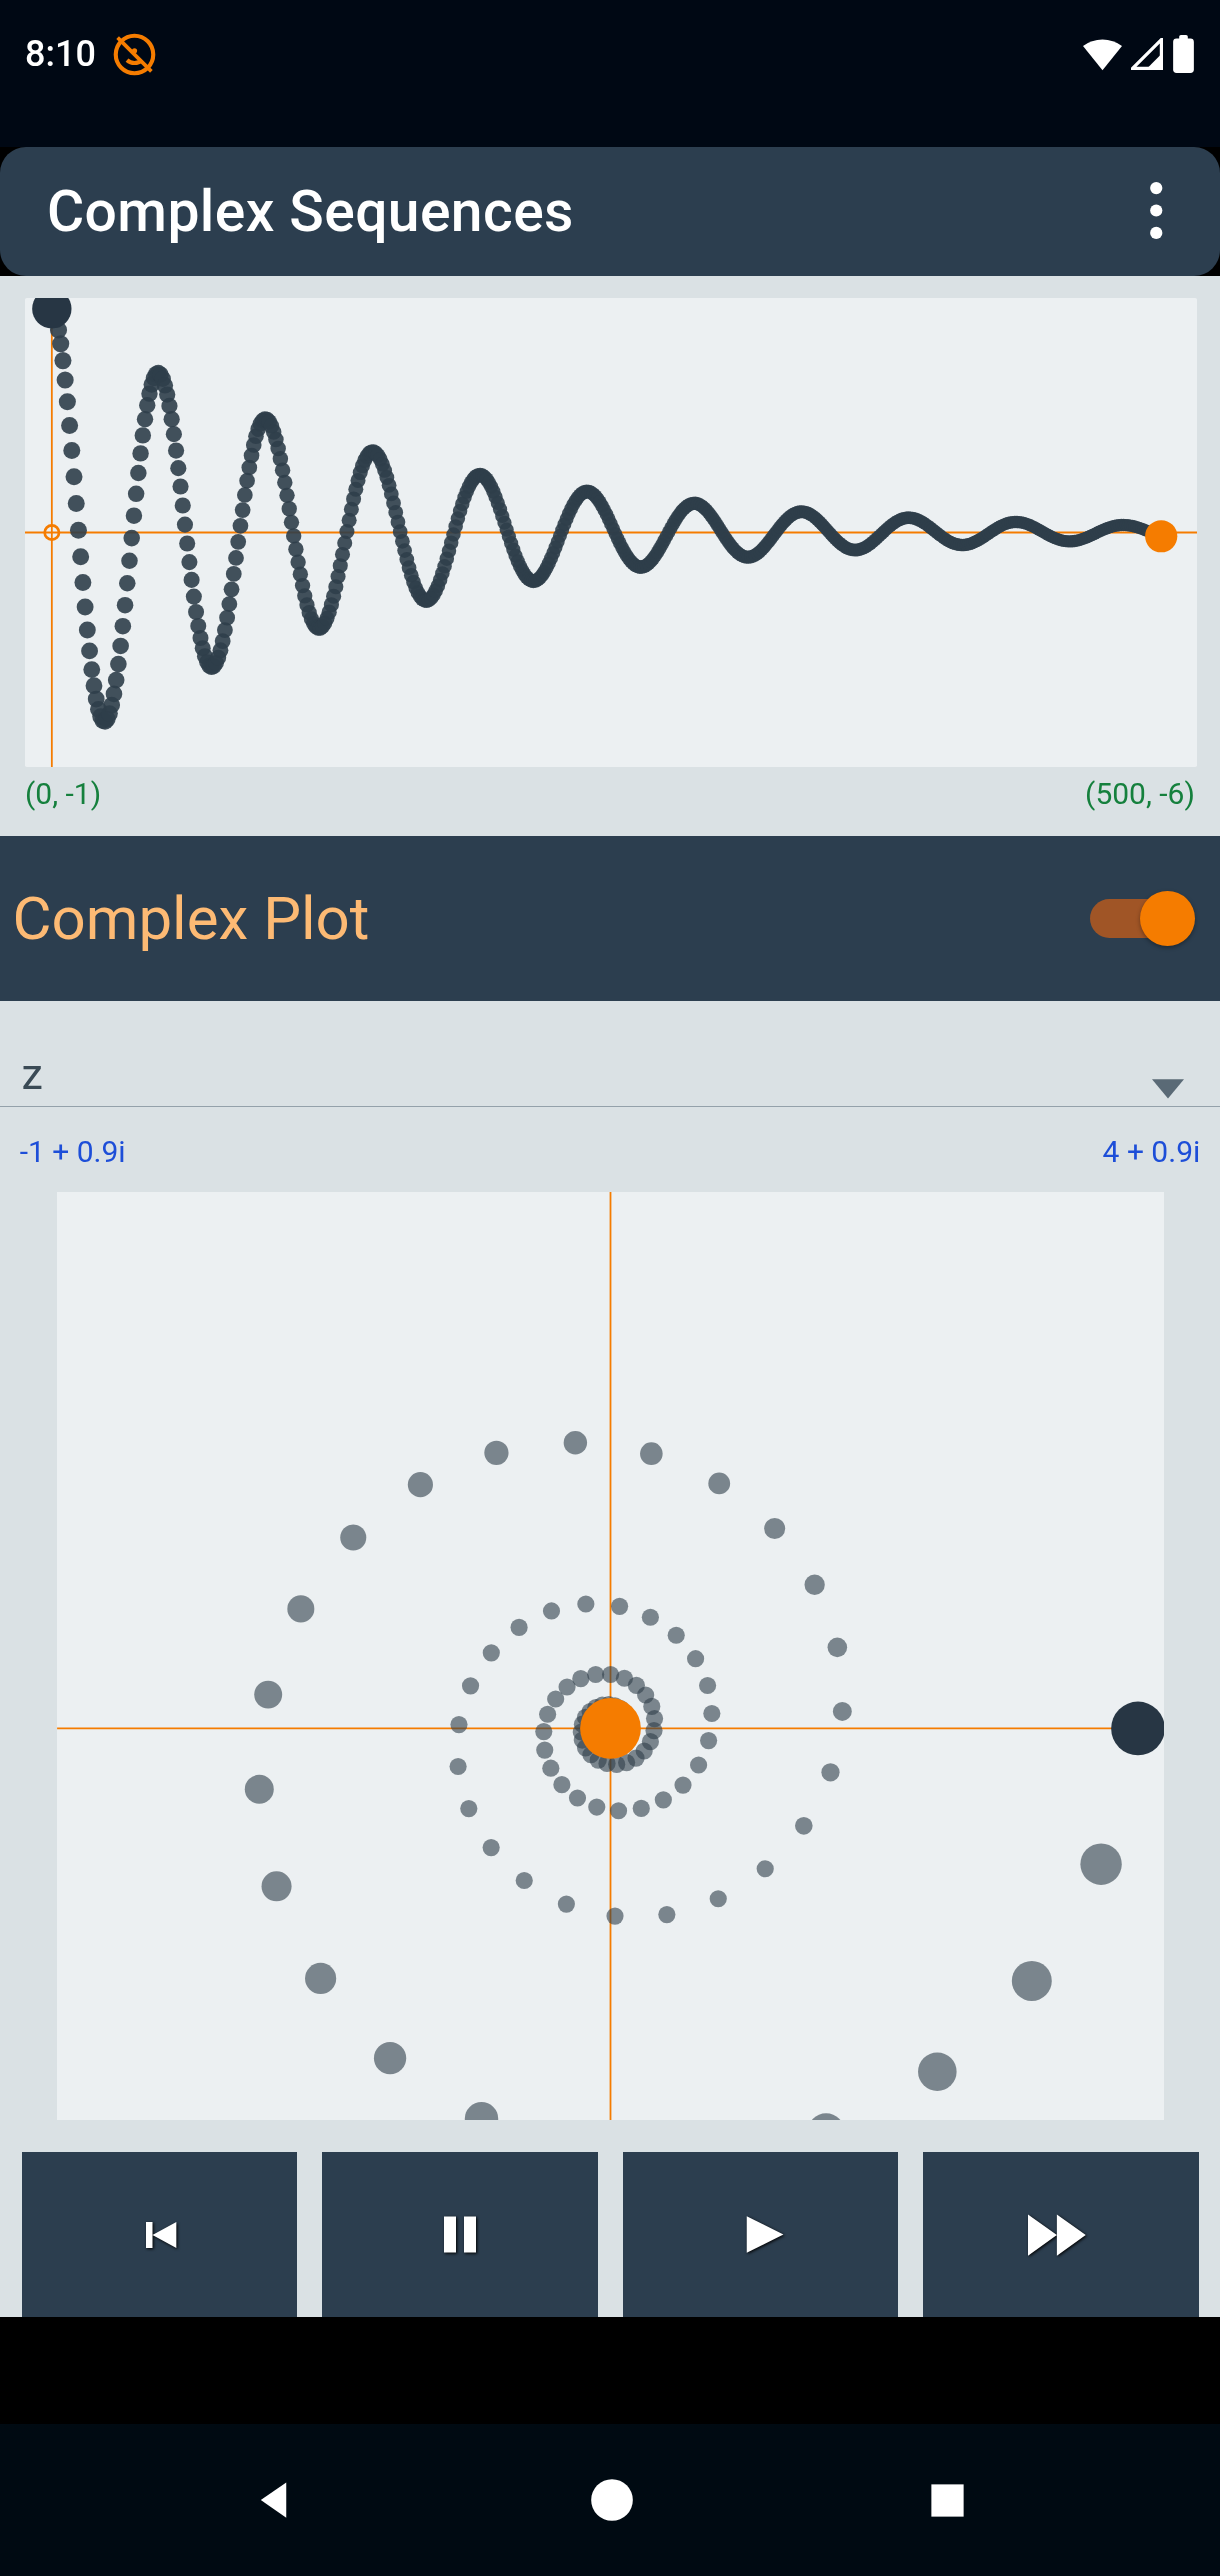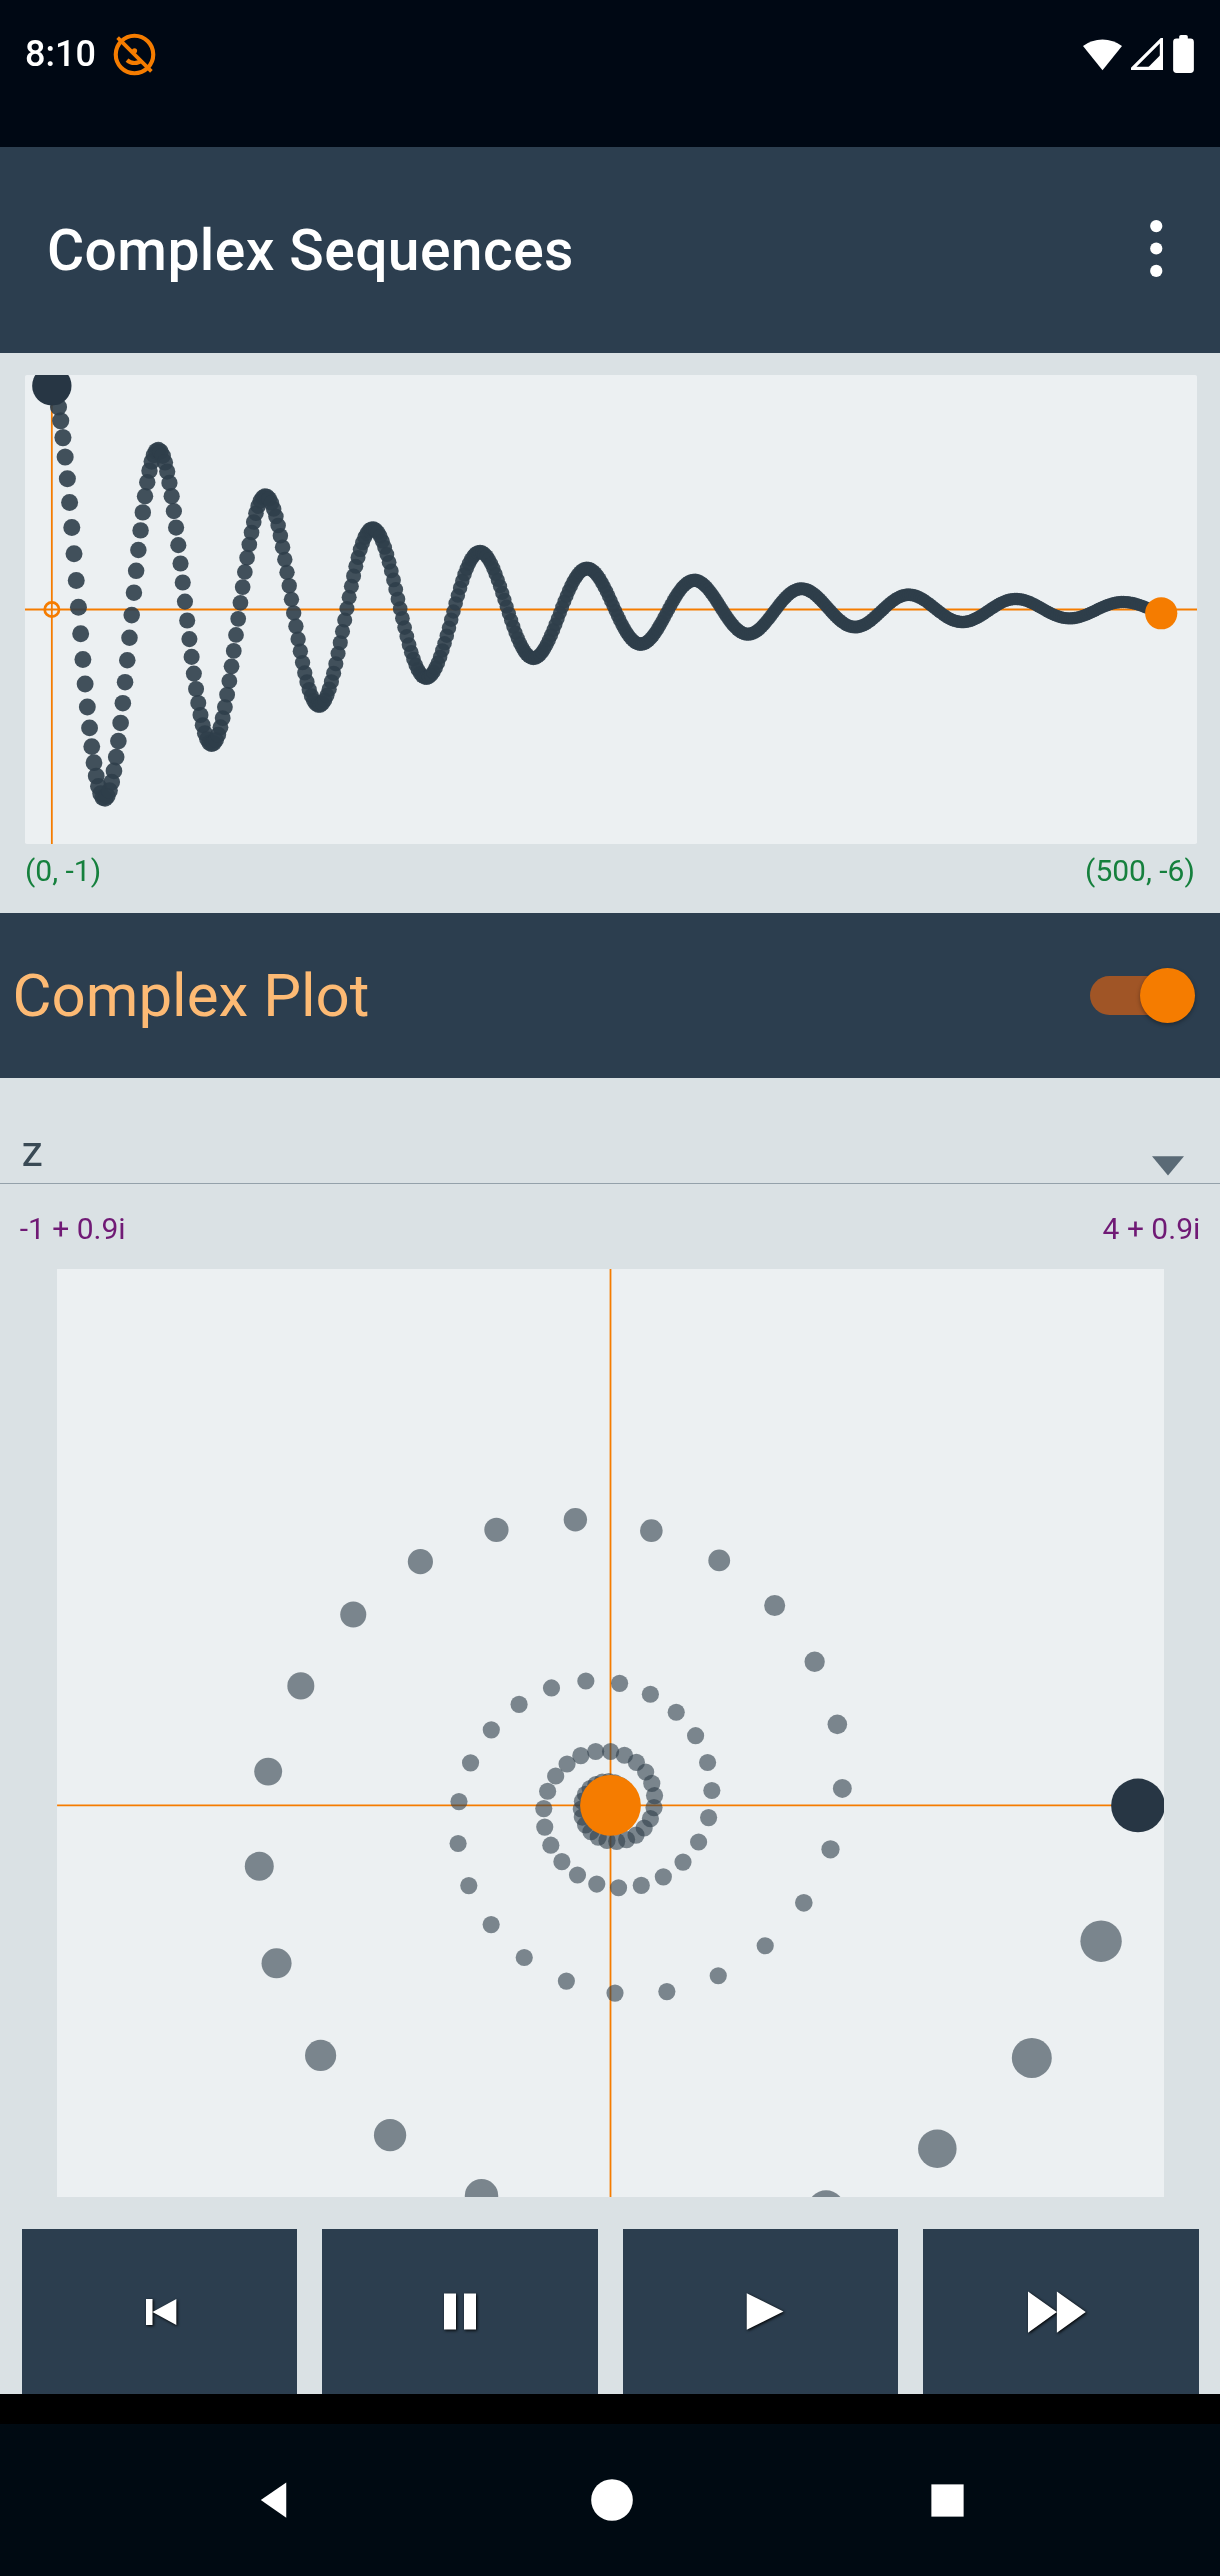--- a/index.html
+++ b/index.html
@@ -20,26 +20,27 @@
       justify-content:space-between;
       padding:16px 25px 55px 25px;
     }
     .status-left { display:flex; align-items:center; gap:16px; }
     .clock { color:#fff; font-size:36px; font-weight:500; }
     .status-icon svg { display:block; }
     .status-right { display:flex; align-items:center; gap:9px; }
 
     
     .app-bar {
-      height:206px;
+      height:129px;
       background:#2c3e4f;
       display:flex;
       align-items:center;
       justify-content:space-between;
       padding:0 23px 0 47px;
+      border-radius:26px;
     }
     .app-title {
       color:#fff;
       font-size:57px;
       font-weight:500;
       letter-spacing:0.4px;
     }
     .overflow-btn {
       width:81px; height:81px;
       display:flex; align-items:center; justify-content:center;
@@ -117,21 +118,21 @@
     .z-label {
       color:#3a4a55;
       font-size:43px;
     }
     .z-caret svg { display:block; }
 
     .complex-labels {
       display:flex;
       justify-content:space-between;
       font-size:30px;
-      color:#701a75;
+      color:#1d4ed8;
       padding:27px 19.7px 3.6px 19.7px;
     }
     .complex-plot {
       width:1107px;
       height:928px;
       margin:19.7px auto 0 auto;
       background:#ecf0f2;
       position:relative;
     }
 

